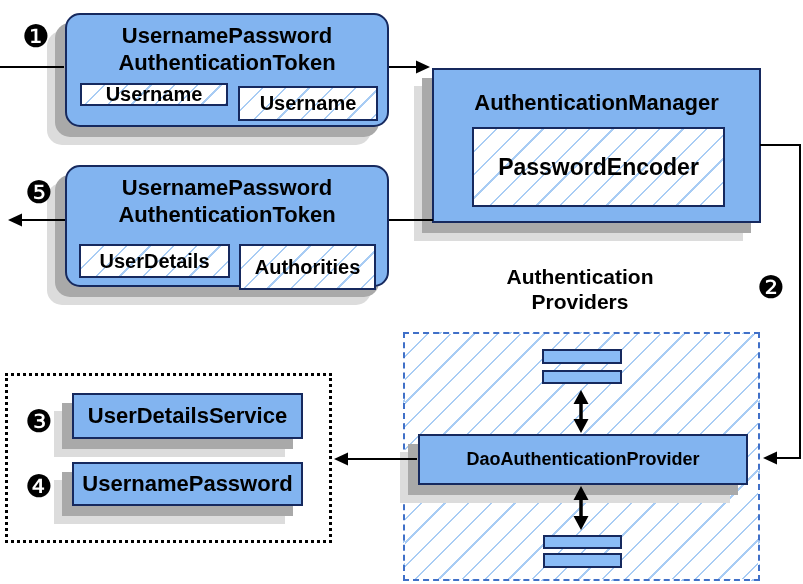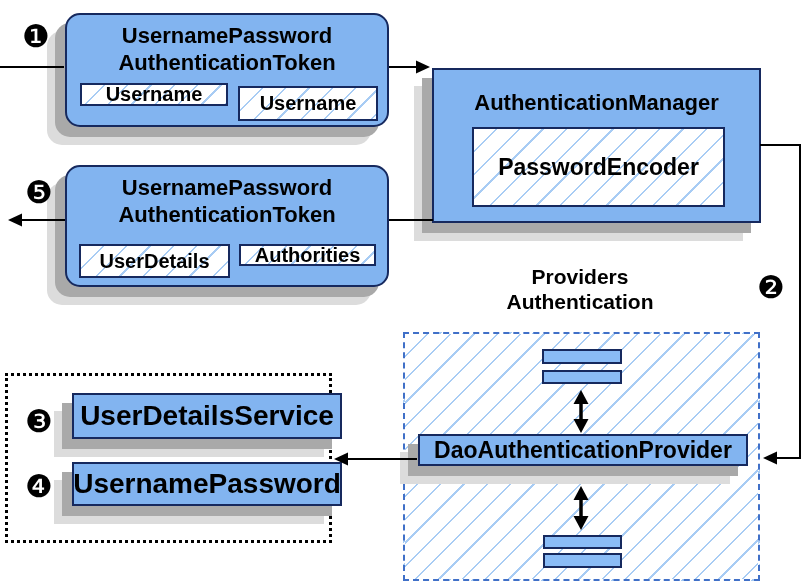--- a/index.html
+++ b/index.html
@@ -77,27 +77,27 @@
   }
   .badge {
     position: absolute;
     font-size: 31px;
     line-height: 31px;
     font-weight: normal;
     z-index: 15;
     color: #000000;
   }
   .dao {
-    left: 418px; top: 434px; width: 330px; height: 32px;
-    font-size: 23px;
+    left: 418px; top: 434px; width: 330px; height: 51px;
+    font-size: 18px;
     z-index: 7;
   }
   .svc {
-    width: 270px;
-    font-size: 28px;
+    width: 231px;
+    font-size: 22px;
     z-index: 7;
   }
 </style>
 </head>
 <body>
 
 <div class="canvas">
 
   <svg class="connectors" width="803" height="584" viewBox="0 0 803 584">
 
@@ -145,26 +145,26 @@
     <div class="mgr-title">AuthenticationManager</div>
     <div class="inner-box hatch" style="left:38px; top:57px; width:253px; height:80px;">PasswordEncoder</div>
   </div>
 
   <div class="node rounded" style="left:65px; top:157px; width:324px; height:122px;">
     <div class="token-title">
       <div>UsernamePassword</div>
       <div>AuthenticationToken</div>
     </div>
     <div class="field hatch" style="left:12px; top:77px; width:151px; height:34px;text-align:center;">UserDetails</div>
-    <div class="field hatch" style="left:172px; top:77px; width:137px; height:22px;">Authorities</div>
+    <div class="field hatch" style="left:172px; top:77px; width:137px; height:46px;">Authorities</div>
   </div>
 
   <div class="label-2line" style="left:450px; top:264px; width:260px;">
+    <div>Authentication</div>
     <div>Providers</div>
-    <div>Authentication</div>
   </div>
 
   <div class="dashed-zone hatch"></div>
 
   <div class="bar" style="left:542px; top:349px; width:80px; height:15px;"></div>
   <div class="bar" style="left:542px; top:370px; width:80px; height:14px;"></div>
 
   <div class="node centerbox dao">DaoAuthenticationProvider</div>
 
   <div class="bar" style="left:543px; top:535px; width:79px; height:14px;"></div>

